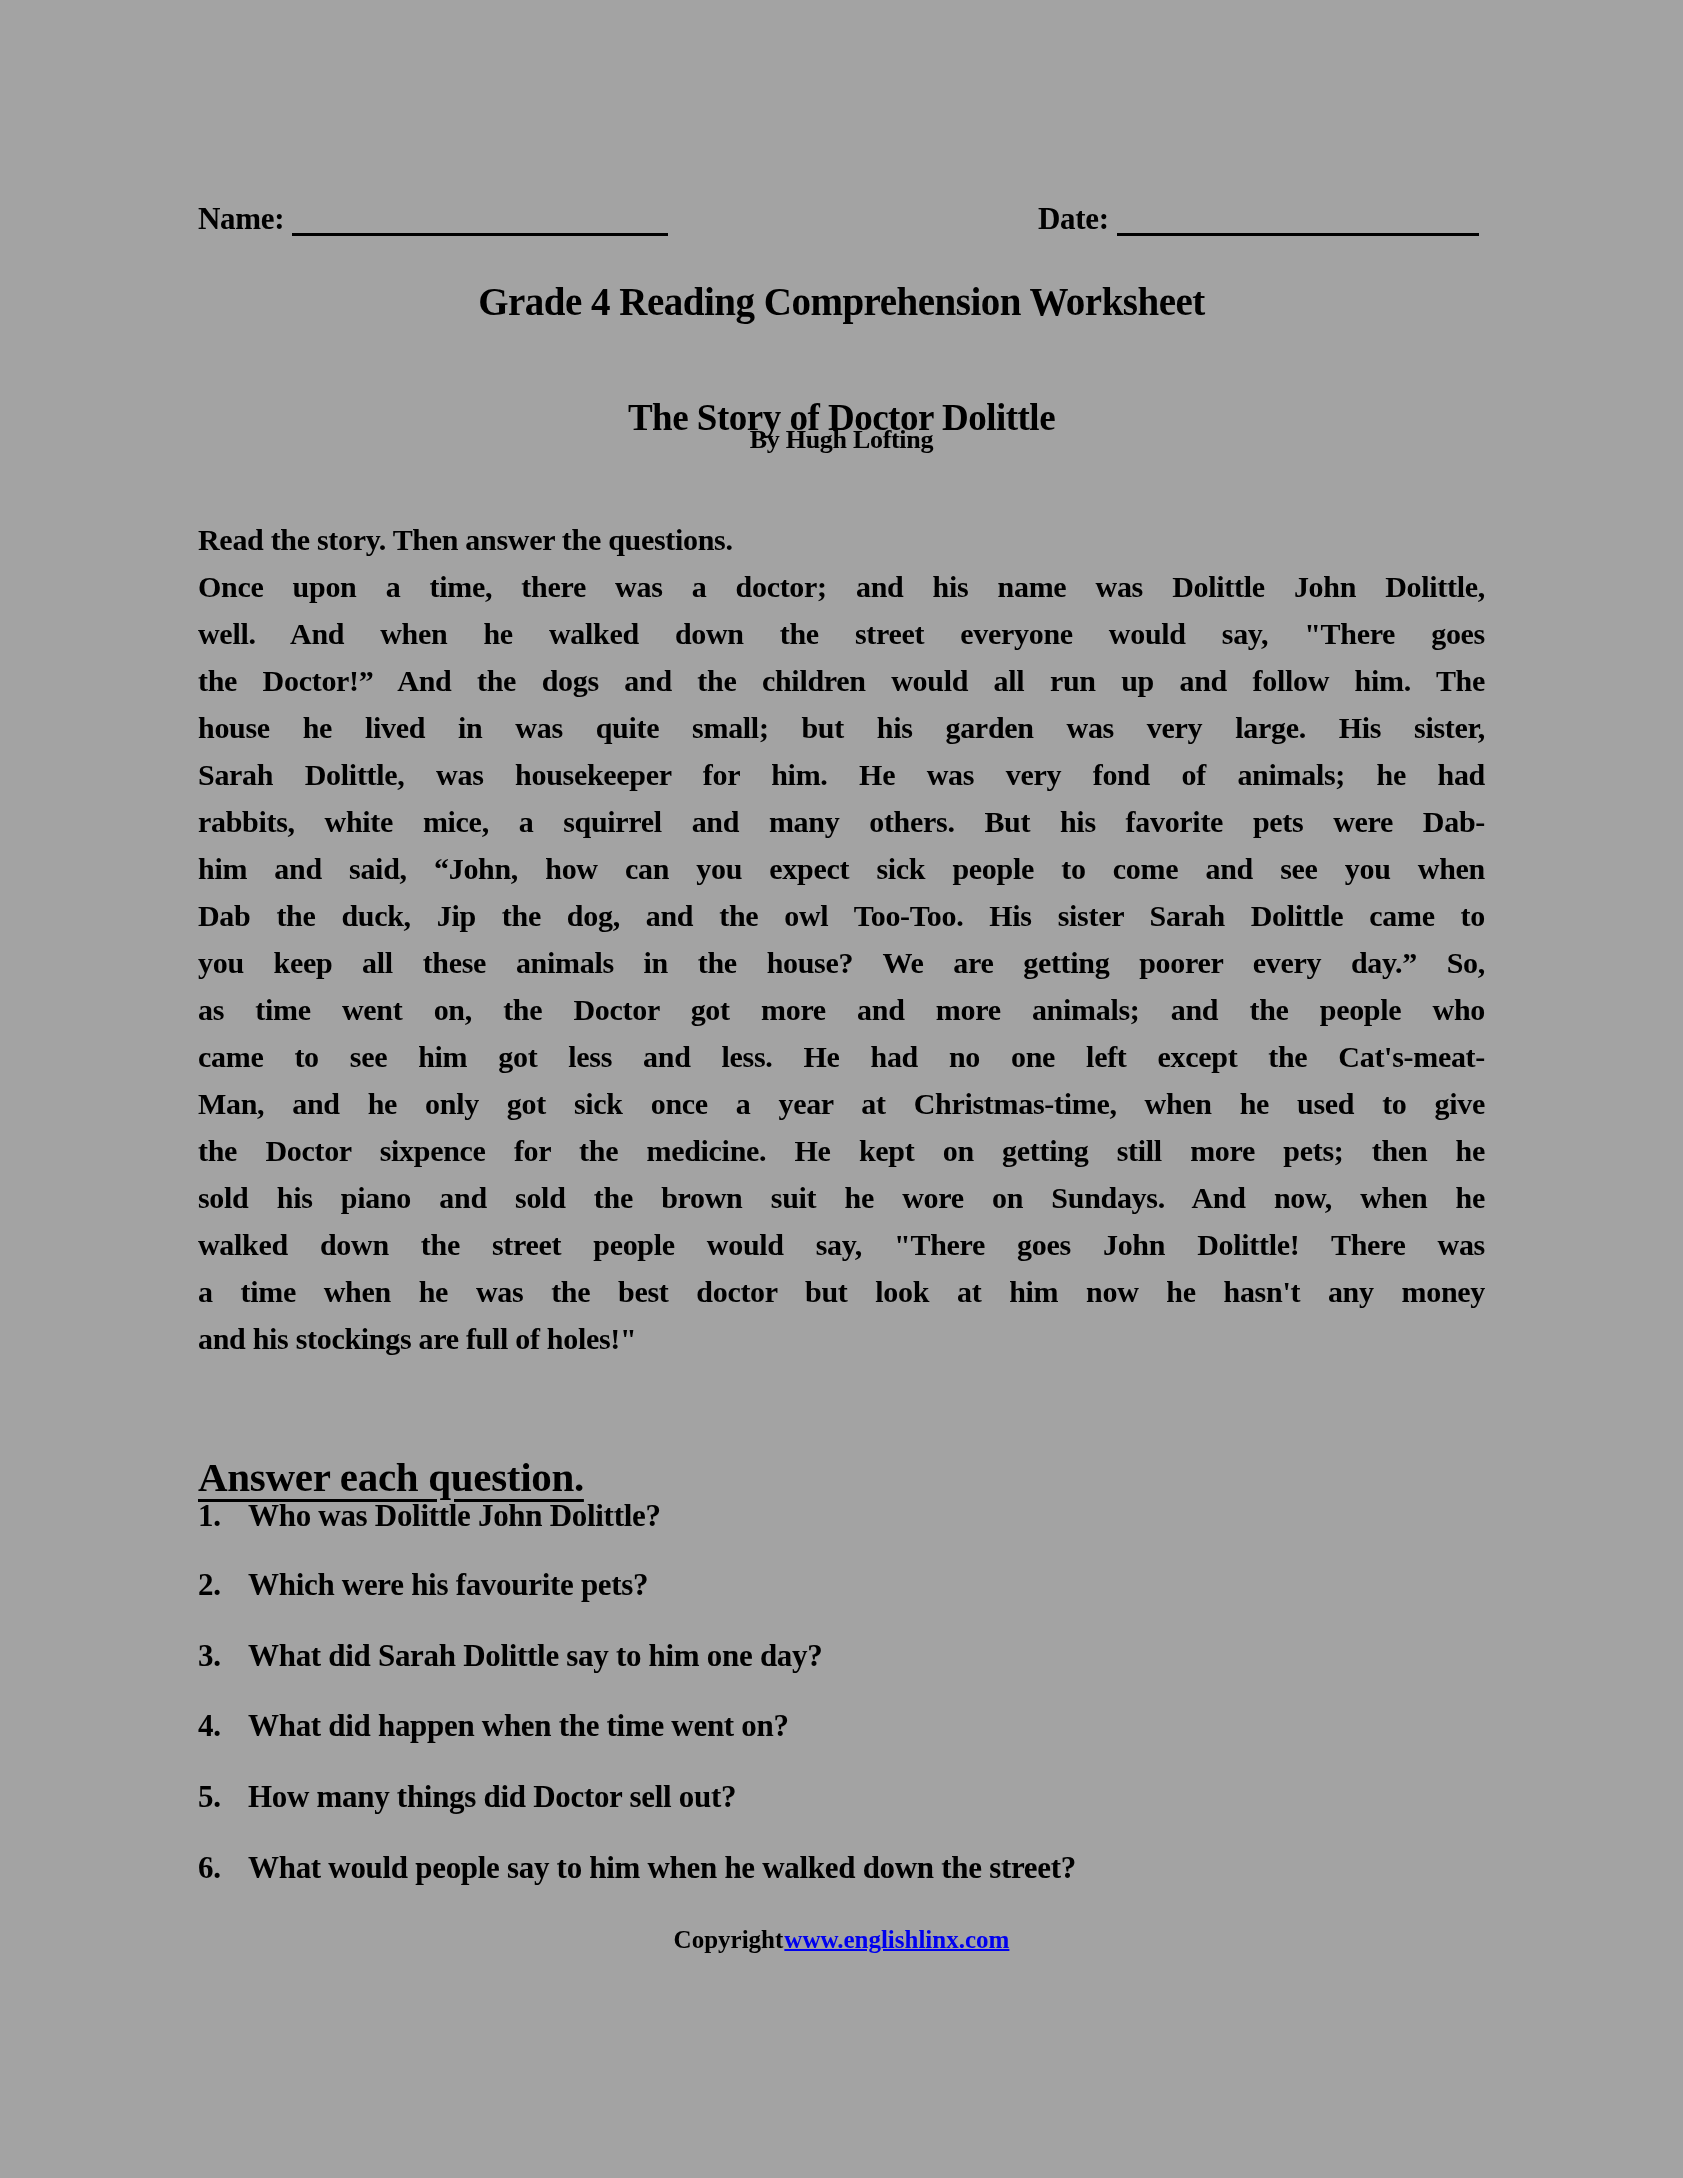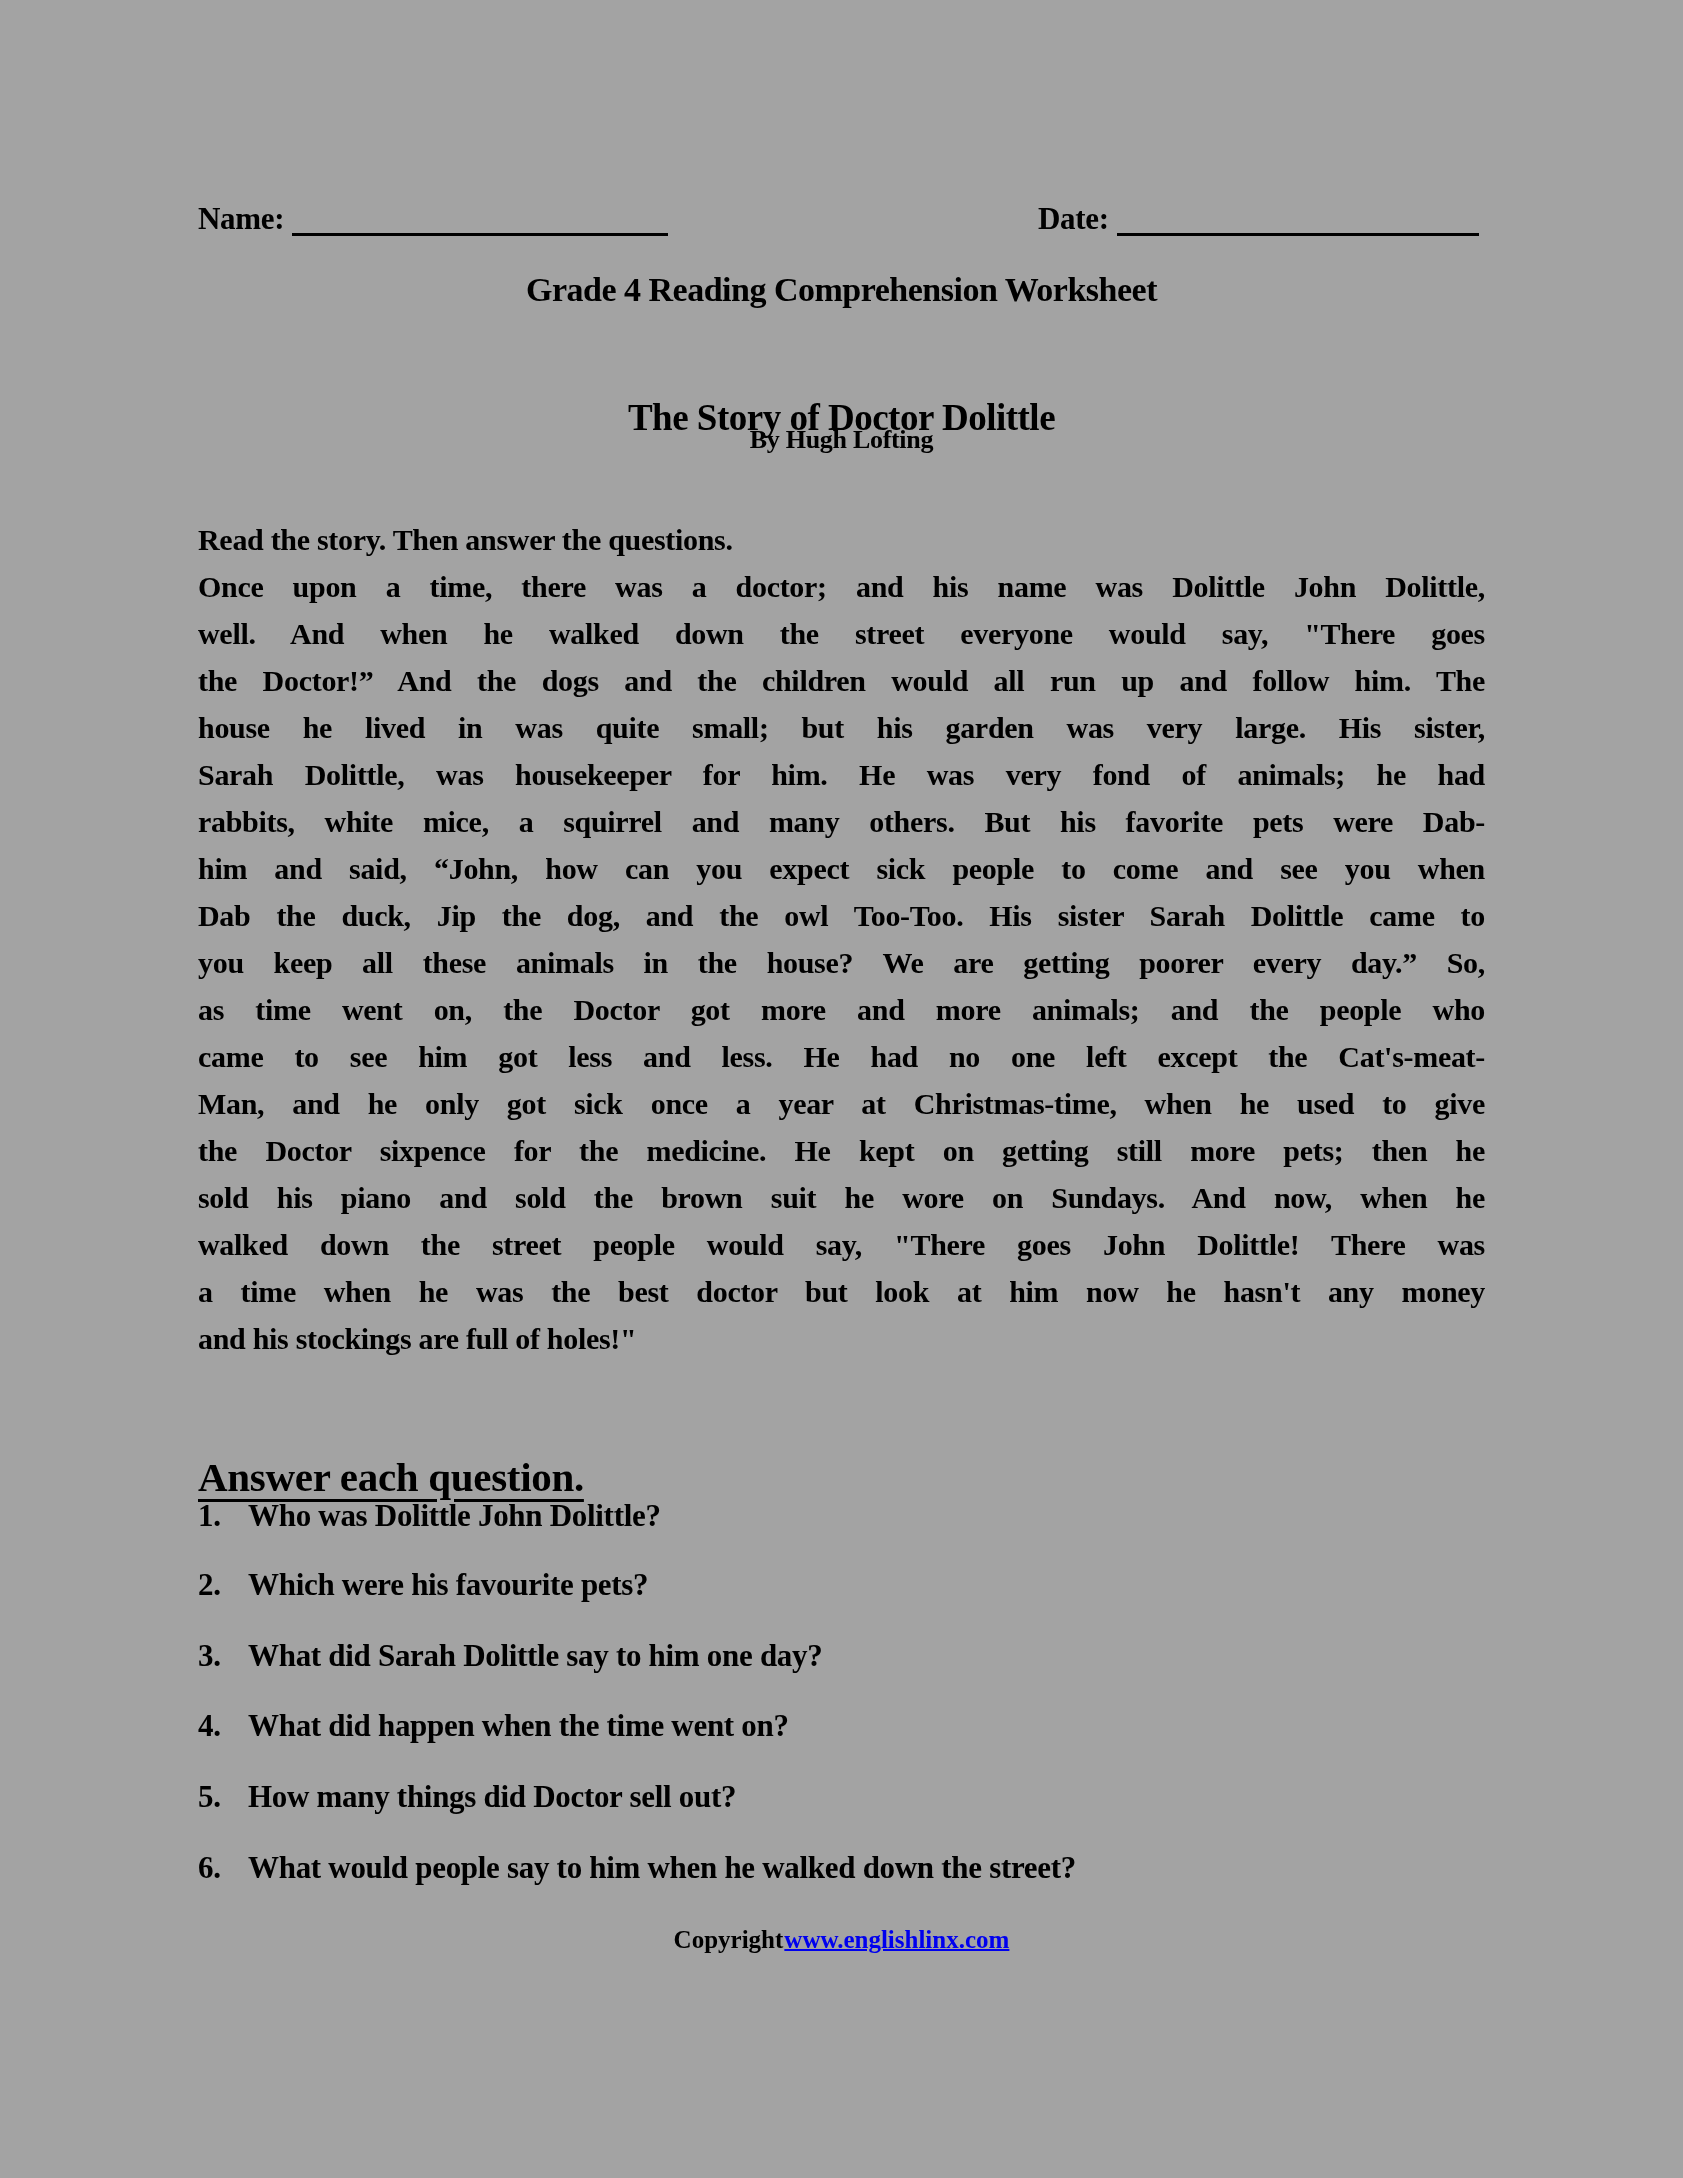--- a/index.html
+++ b/index.html
@@ -11,21 +11,21 @@
   
   .hdr-row{position:absolute;top:201px;left:198px;width:1297px;font-size:31px;}
   .hdr-group{position:absolute;top:0;white-space:nowrap;}
   .hdr-name{left:0;}
   .hdr-date{left:840px;text-align:center;}
   .blank{display:inline-block;border-bottom:3px solid #000;position:relative;top:7px;margin-left:8px;}
   .blank-name{width:376px;}
   .blank-date{width:362px;}
   
   .ctr{position:absolute;left:198px;width:1287px;text-align:center;}
-  .title{top:271px;font-size:34px;letter-spacing:-0.5px;}
+  .title{top:279px;font-size:39px;letter-spacing:-0.5px;}
   .subtitle{top:375px;font-size:37px;letter-spacing:-0.5px;margin-top:21px;}
   .byline{top:425px;font-size:26px;}
   
   .story{position:absolute;left:198px;top:516px;width:1287px;font-size:30px;line-height:47px;}
   .story .j{text-align:justify;text-align-last:justify;}
   .story .plain{text-align:left;}
   
   .ans-heading{
     position:absolute;left:198px;top:1453px;font-size:41px;
     text-decoration:underline;text-decoration-thickness:3px;text-underline-offset:8px;

